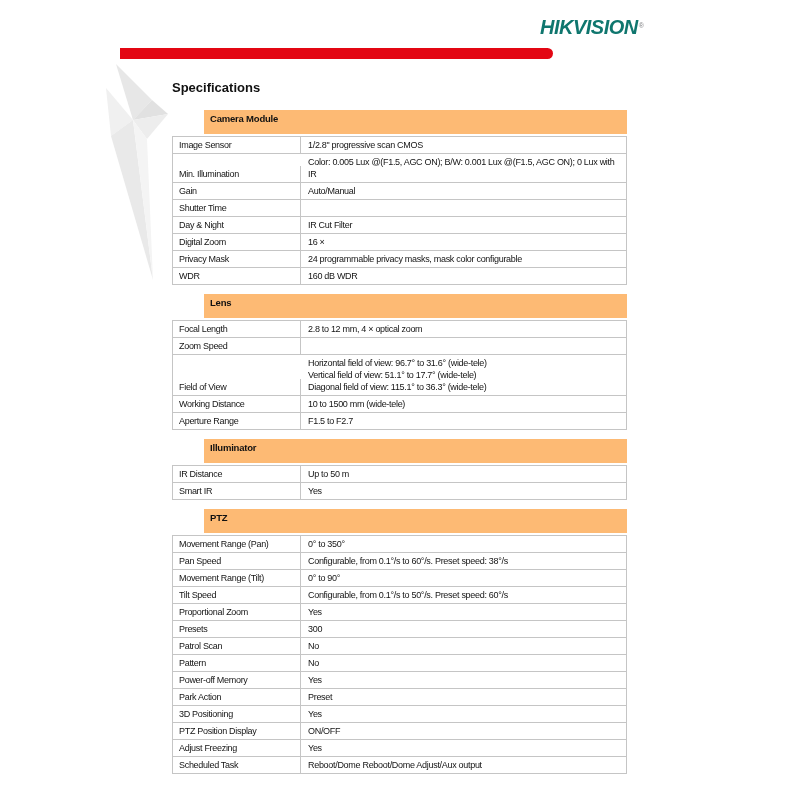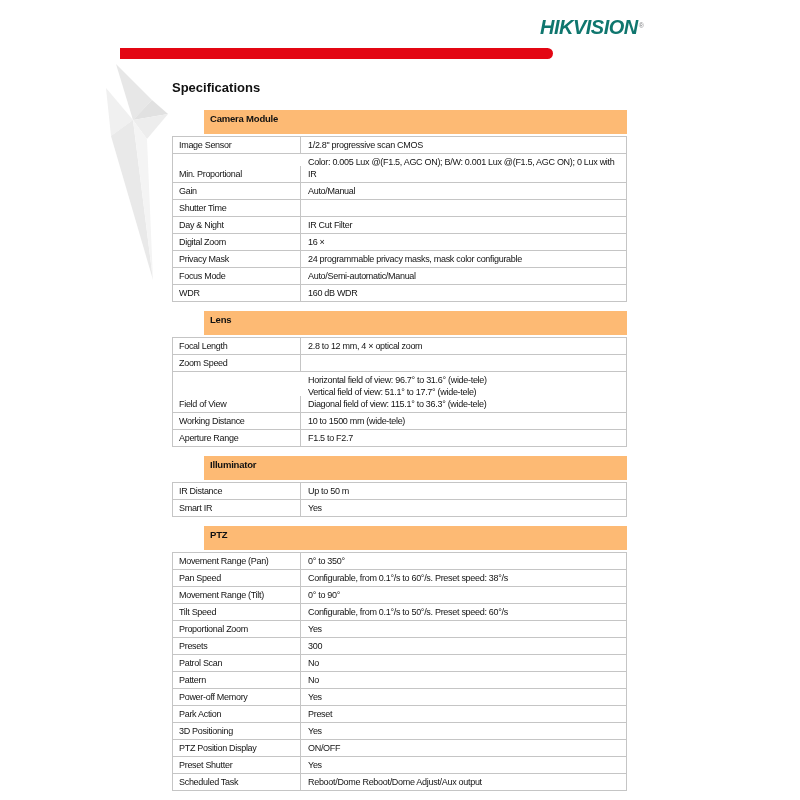--- a/index.html
+++ b/index.html
@@ -79,21 +79,21 @@
     <div id="sections">
   <section class="spec-section">
     <div class="section-header">Camera Module</div>
     <div class="spec-table">
   <div class="spec-row">
     <div class="spec-label">Image Sensor</div>
     <div class="spec-value">1/2.8" progressive scan CMOS</div>
   </div>
 
   <div class="spec-row">
-    <div class="spec-label">Min. Proportional</div>
+    <div class="spec-label">Min. Illumination</div>
     <div class="spec-value">Color: 0.005 Lux @(F1.5, AGC ON); B/W: 0.001 Lux @(F1.5, AGC ON); 0 Lux with IR</div>
   </div>
 
 
   <div class="spec-row">
     <div class="spec-label">Gain</div>
     <div class="spec-value">Auto/Manual</div>
   </div>
 
   <div class="spec-row">
@@ -108,24 +108,20 @@
   <div class="spec-row">
     <div class="spec-label">Digital Zoom</div>
     <div class="spec-value">16 ×</div>
   </div>
 
   <div class="spec-row">
     <div class="spec-label">Privacy Mask</div>
     <div class="spec-value">24 programmable privacy masks, mask color configurable</div>
   </div>
 
-  <div class="spec-row">
-    <div class="spec-label">Focus Mode</div>
-    <div class="spec-value">Auto/Semi-automatic/Manual</div>
-  </div>
 
   <div class="spec-row">
     <div class="spec-label">WDR</div>
     <div class="spec-value">160 dB WDR</div>
   </div>
 </div>
   </section>
 
   <section class="spec-section">
     <div class="section-header">Lens</div>
@@ -230,21 +226,21 @@
     <div class="spec-label">3D Positioning</div>
     <div class="spec-value">Yes</div>
   </div>
 
   <div class="spec-row">
     <div class="spec-label">PTZ Position Display</div>
     <div class="spec-value">ON/OFF</div>
   </div>
 
   <div class="spec-row">
-    <div class="spec-label">Preset Shutter</div>
+    <div class="spec-label">Adjust Freezing</div>
     <div class="spec-value">Yes</div>
   </div>
 
   <div class="spec-row">
     <div class="spec-label">Scheduled Task</div>
     <div class="spec-value">Reboot/Dome Reboot/Dome Adjust/Aux output</div>
   </div>
 </div>
   </section>
 </div>

